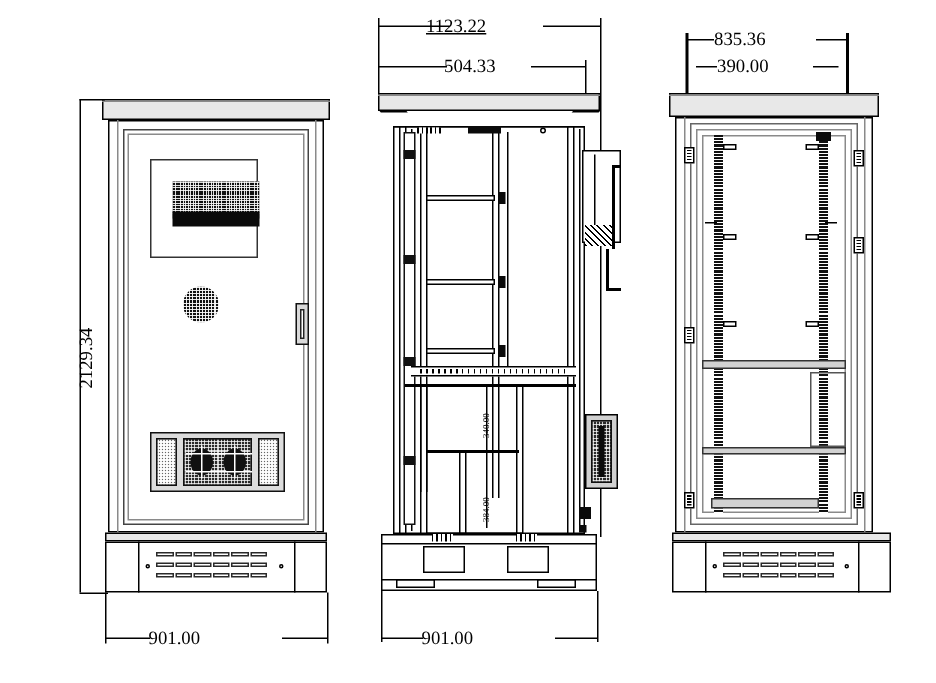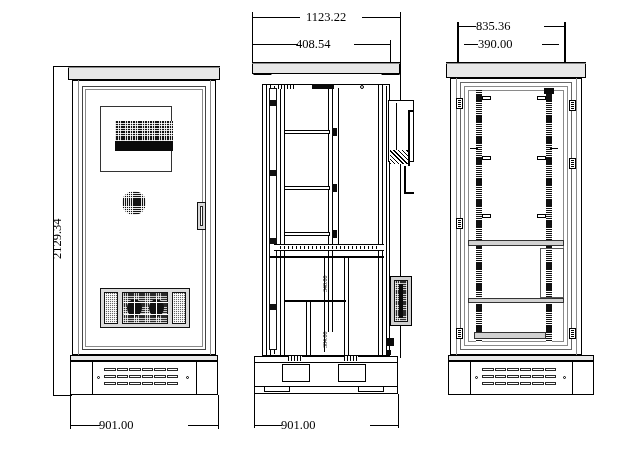--- a/index.html
+++ b/index.html
@@ -167,26 +167,26 @@
     <div class="witH" style="left:188px;top:425px;width:30px;"></div>
     <div class="dim" style="left:99px;top:418px;">901.00</div>
   </div>
 
   <div class="abs" style="left:240px;top:0;width:196px;height:455px;">
 
     <div class="witH" style="left:12px;top:17px;width:48px;"></div>
     <div class="witH" style="left:122px;top:17px;width:38px;"></div>
     <div class="wit" style="left:12px;top:12px;height:58px;"></div>
     <div class="wit" style="left:160px;top:12px;height:56px;"></div>
-    <div class="dim" style="left:66px;top:10px;">1123.22</div>
+    <div class="dim" style="left:44px;top:10px;text-decoration:underline;">1123.22</div>
 
     <div class="witH" style="left:12px;top:44px;width:46px;"></div>
     <div class="witH" style="left:114px;top:44px;width:36px;"></div>
     <div class="wit" style="left:150px;top:40px;height:32px;"></div>
-    <div class="dim" style="left:56px;top:37px;">408.54</div>
+    <div class="dim" style="left:56px;top:37px;">504.33</div>
 
     <div class="box fillg" style="left:12px;top:62px;width:148px;height:12px;"></div>
     <div class="ln hl gl" style="left:12px;top:63px;width:148px;"></div>
 
     <div class="abs" style="left:13px;top:74px;width:18px;height:10px;
                 border-top:1px solid #000;transform:skewX(42deg);transform-origin:left top;"></div>
     <div class="abs" style="left:142px;top:74px;width:18px;height:10px;
                 border-top:1px solid #000;transform:skewX(-42deg);transform-origin:right top;"></div>
     <div class="ln hl" style="left:22px;top:84px;width:128px;"></div>
 

